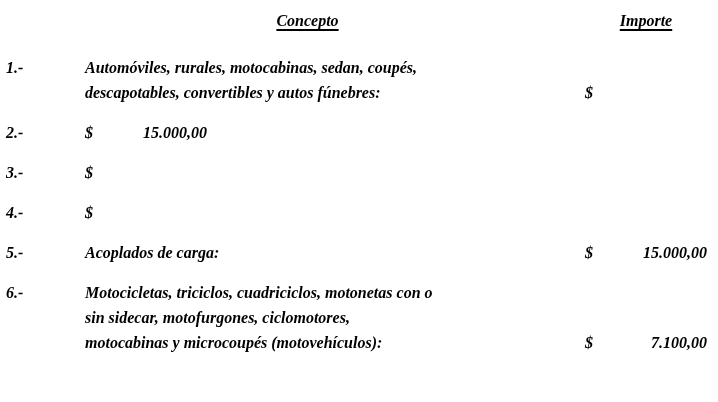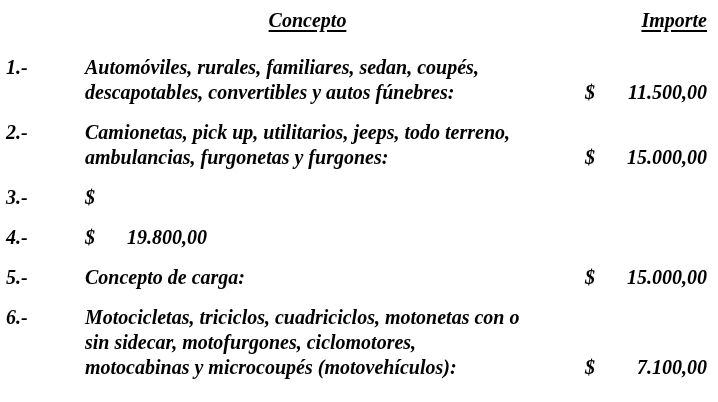--- a/index.html
+++ b/index.html
@@ -7,21 +7,21 @@
 
   .page {
     position: relative;
     width: 718px;
     height: 402px;
     background: #ffffff;
     color: #000000;
     font-family: "Liberation Serif", "DejaVu Serif", serif;
     font-weight: bold;
     font-style: italic;
-    font-size: 20px;
+    font-size: 16px;
     line-height: 25px;
     padding: 8px 11px 0 6px;
     overflow: hidden;
   }
 
   .hrow { display: flex; margin-bottom: 22px; }
   .row  { display: flex; align-items: flex-start; margin-bottom: 15px; }
 
   .col-num {
     width: 79px;
@@ -41,21 +41,21 @@
 
   .hdr-concept {
     flex: 1;
     text-align: center;
     padding-right: 55px;
     white-space: normal;
   }
   .hdr-importe {
     width: 122px;
     flex: none;
-    text-align: right;
+    text-align: center;
     align-self: auto;
     display: block;
   }
   .hdr {
     text-decoration: underline;
     text-decoration-thickness: 2px;
     text-underline-offset: 3px;
   }
 </style>
 </head>
@@ -68,56 +68,52 @@
     <div class="hdr-concept">
       <span class="hdr">Concepto</span>
     </div>
     <div class="hdr-importe">
       <span class="hdr">Importe</span>
     </div>
   </div>
 
   <div class="row">
     <div class="col-num">1.-</div>
-    <div class="col-concept">Automóviles, rurales, familiares, sedan, coupés,
+    <div class="col-concept">Automóviles, rurales, motocabinas, sedan, coupés,
 descapotables, convertibles y autos fúnebres:</div>
     <div class="col-importe">
       <span>$</span>
-      <span>11.500,00</span>
     </div>
   </div>
 
   <div class="row">
     <div class="col-num">2.-</div>
-    <div class="col-concept">Camionetas, pick up, utilitarios, jeeps, todo terreno,
-ambulancias, furgonetas y furgones:</div>
     <div class="col-importe">
       <span>$</span>
       <span>15.000,00</span>
     </div>
   </div>
 
   <div class="row">
     <div class="col-num">3.-</div>
     <div class="col-importe">
       <span>$</span>
     </div>
   </div>
 
   <div class="row">
     <div class="col-num">4.-</div>
     <div class="col-importe">
       <span>$</span>
-      <span>19.800,00</span>
     </div>
   </div>
 
   <div class="row">
     <div class="col-num">5.-</div>
-    <div class="col-concept">Concepto de carga:</div>
+    <div class="col-concept">Acoplados de carga:</div>
     <div class="col-importe">
       <span>$</span>
       <span>15.000,00</span>
     </div>
   </div>
 
   <div class="row">
     <div class="col-num">6.-</div>
     <div class="col-concept">Motocicletas, triciclos, cuadriciclos, motonetas con o
 sin sidecar, motofurgones, ciclomotores,

